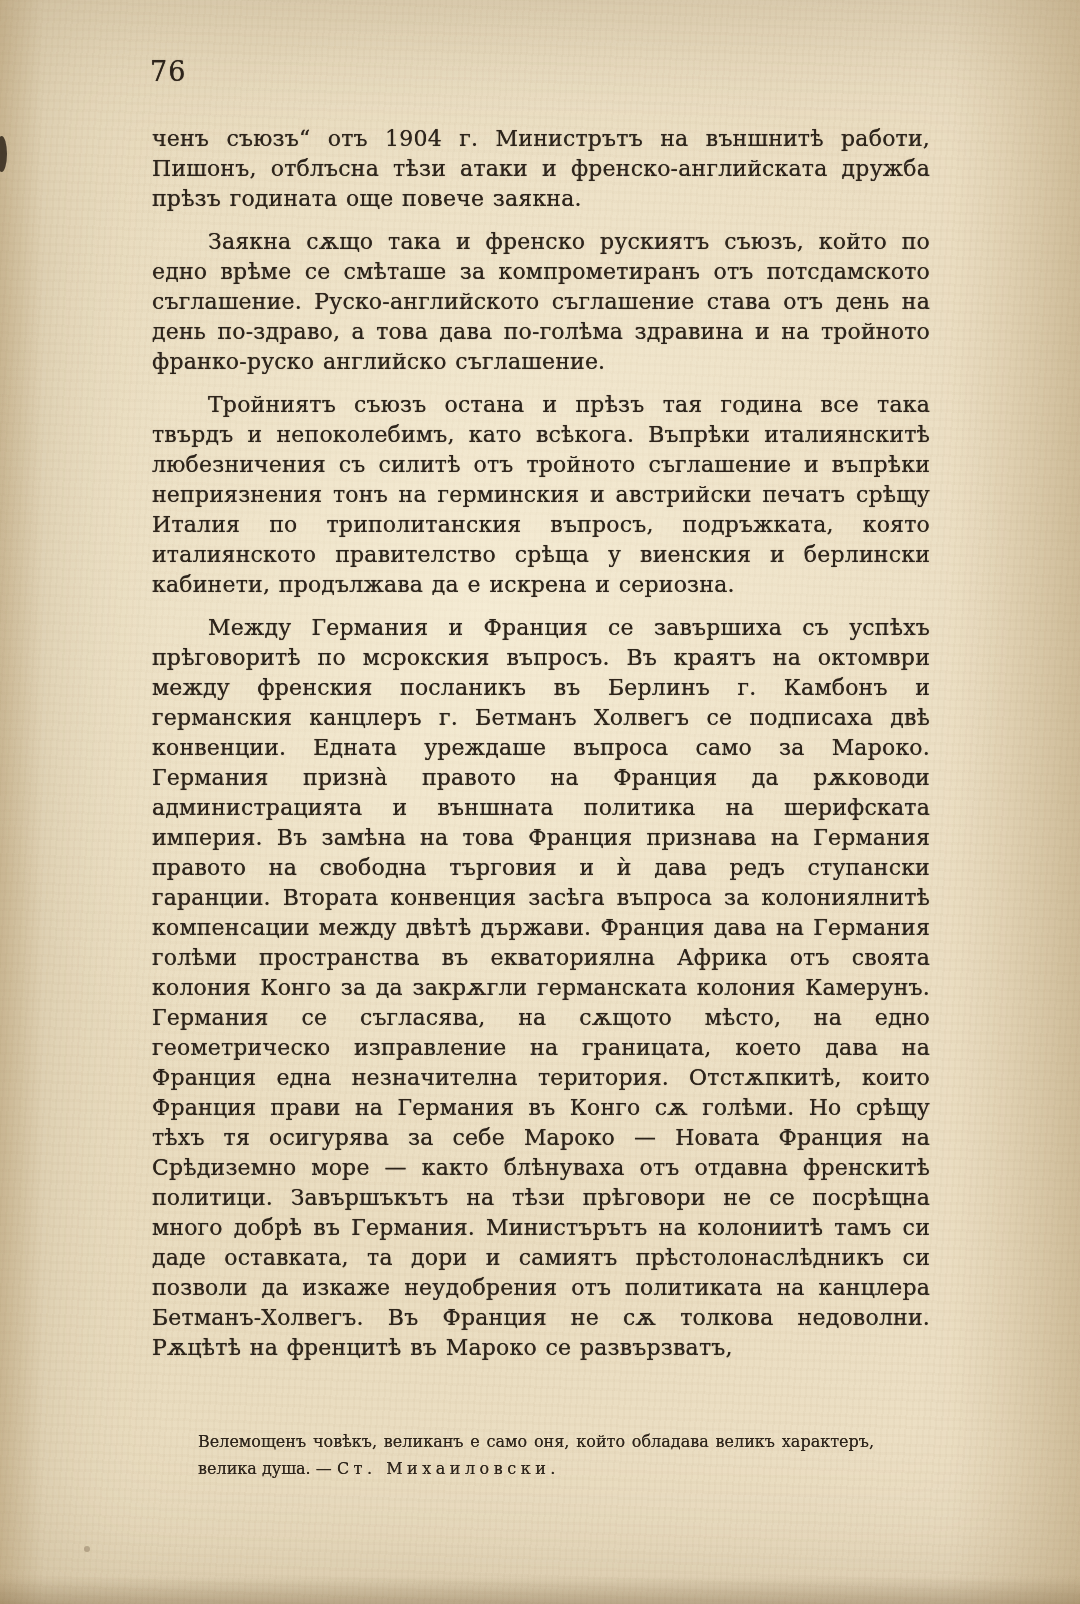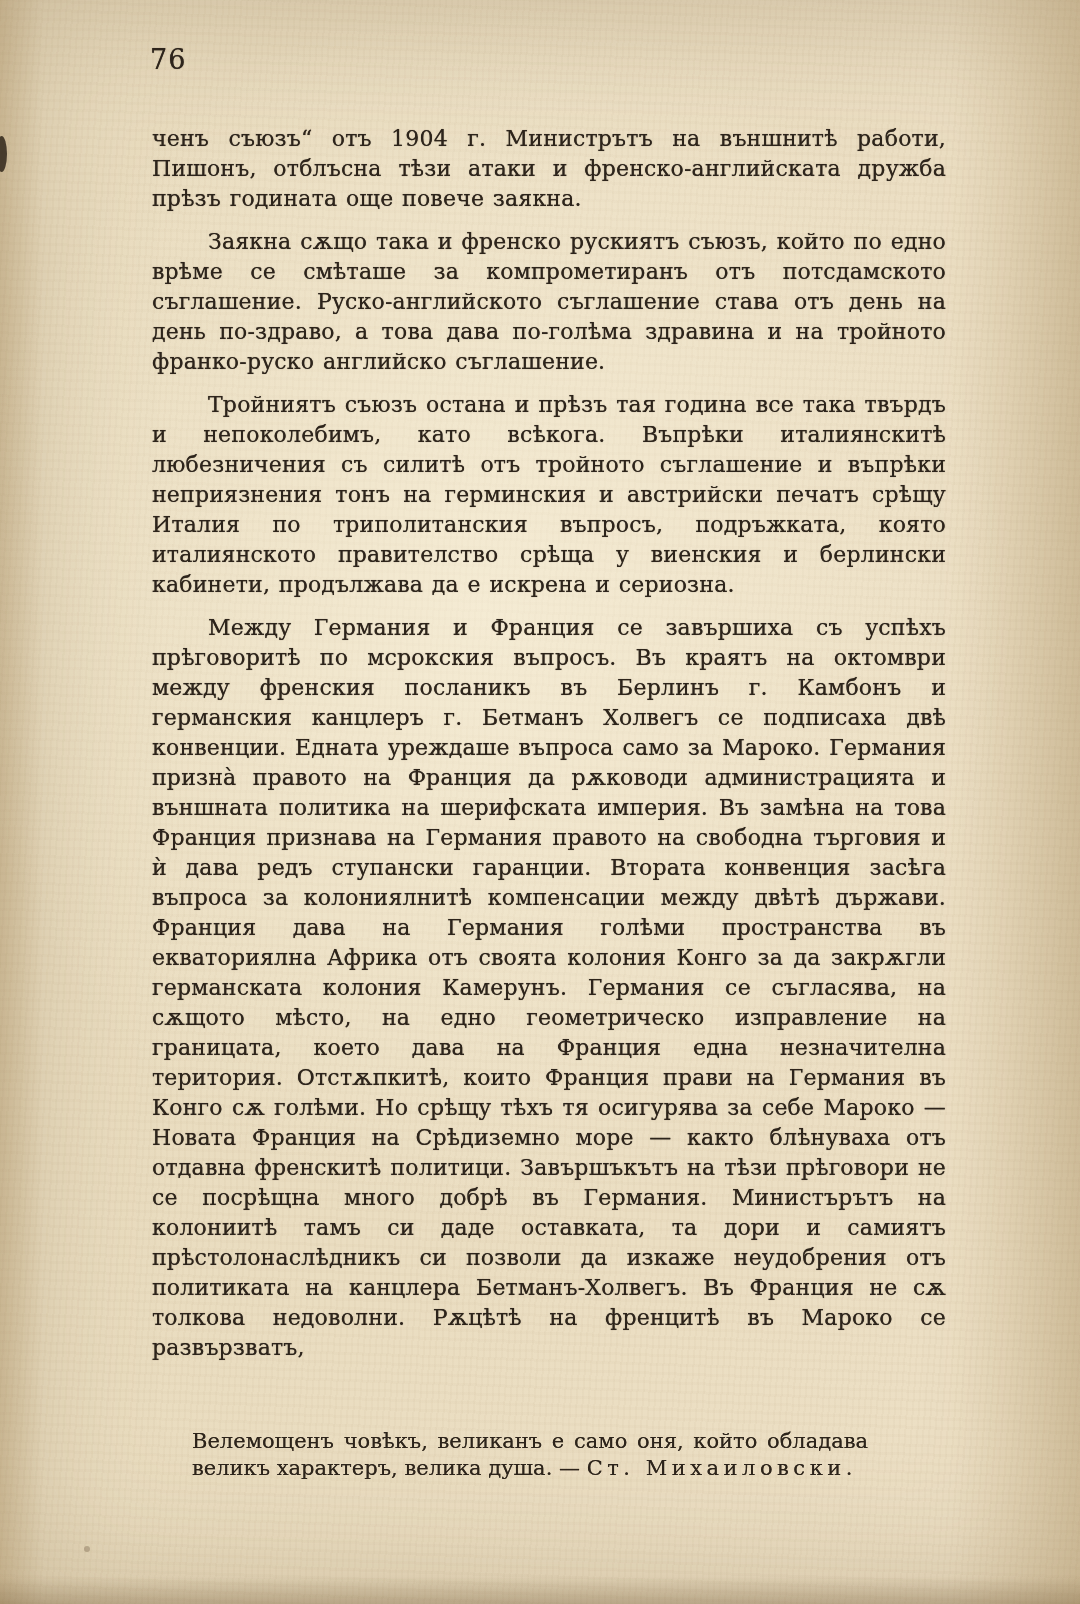--- a/index.html
+++ b/index.html
@@ -17,48 +17,48 @@
     background:
       radial-gradient(ellipse 70% 55% at 45% 38%, rgba(255,249,230,0.50), rgba(255,249,230,0) 70%),
       repeating-linear-gradient(94deg, rgba(150,120,80,0.04) 0 2px, rgba(0,0,0,0) 2px 6px),
       repeating-linear-gradient(2deg,  rgba(150,120,80,0.03) 0 3px, rgba(0,0,0,0) 3px 9px),
       linear-gradient(90deg, #d8c6a3 0%, #e9dcbf 4%, #ecdfc4 88%, #decdab 100%);
     box-shadow: inset 0 0 150px rgba(115,88,50,0.30);
   }
   .page-number {
     position: absolute;
     left: 150px;
-    top: 44px;
+    top: 56px;
     font-size: 27px;
     letter-spacing: 1px;
     text-shadow: 0 0 0.7px rgba(45,37,28,0.85);
   }
   .text-block {
     position: absolute;
     left: 152px;
     top: 124px;
     width: 794px;
     font-size: 22px;
     line-height: 30px;
     text-align: justify;
     word-spacing: 1.5px;
     letter-spacing: 0.2px;
     text-shadow: 0 0 0.7px rgba(45,37,28,0.85);
   }
-  .para { margin: 0 0 13px 0; }
+  .para { margin: 0 16px 13px 0; }
   .para.indent { text-indent: 56px; }
   .seg.normal { font-style: normal; }
   .seg.italic { }
   .seg.spaced { letter-spacing: 4.5px; }
   .footnote {
     position: absolute;
-    left: 192px;
+    left: 198px;
     top: 1428px;
     width: 676px;
-    font-size: 21px;
+    font-size: 16px;
     line-height: 27px;
     text-align: justify;
     text-shadow: 0 0 0.6px rgba(45,37,28,0.8);
   }
   .footnote .para { margin: 0; }
   .blemish-1 {
     position: absolute;
     left: -4px;
     top: 136px;
     width: 11px;

